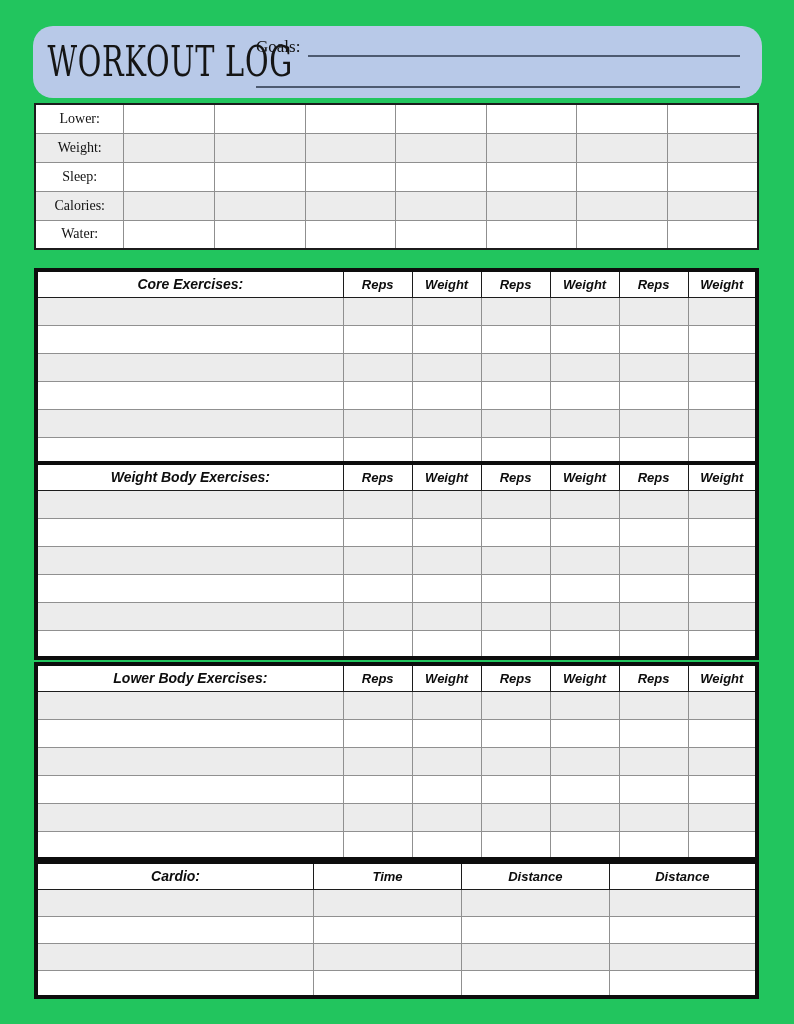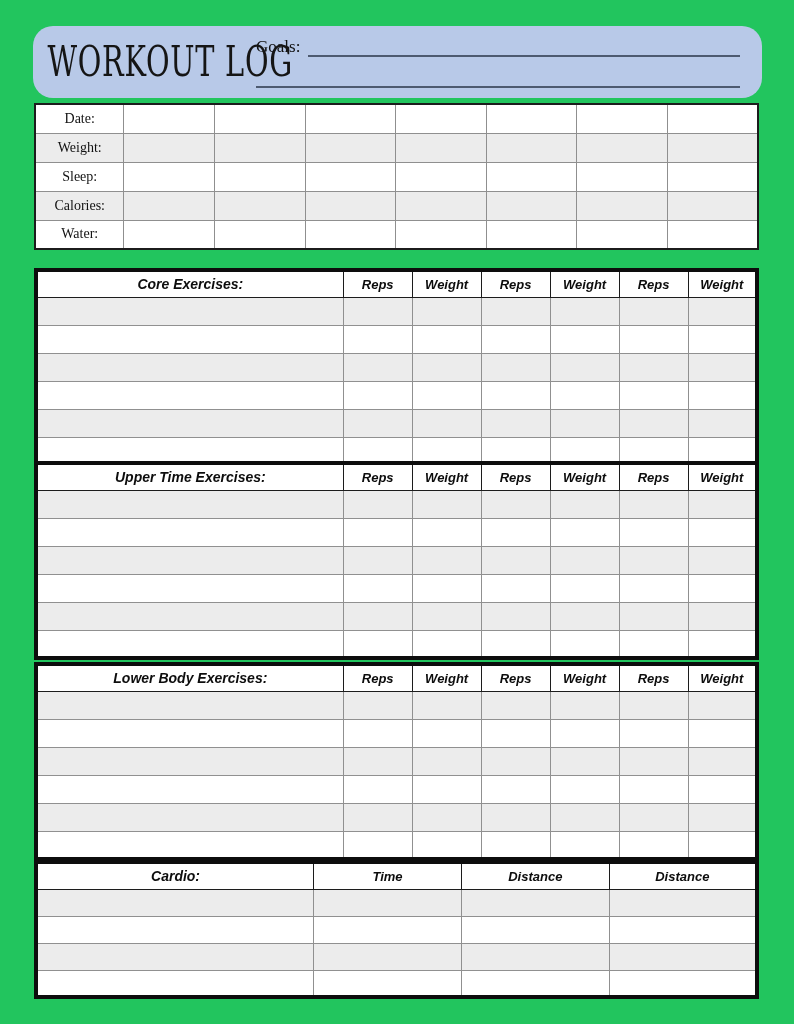--- a/index.html
+++ b/index.html
@@ -139,21 +139,21 @@
       <col style="width:12.53%">
         <col style="width:12.53%">
         <col style="width:12.53%">
       <col style="width:12.53%">
         <col style="width:12.53%">
         <col style="width:12.53%">
       <col style="width:12.52%">
     </colgroup>
     <tbody>
         <tr>
-          <td class="stat-label">Date:</td>
+          <td class="stat-label">Lower:</td>
           <td></td>
           <td></td>
           <td></td>
           <td></td>
           <td></td>
           <td></td>
           <td></td>
         </tr>
         <tr class="alt">
           <td class="stat-label">Weight:</td>
@@ -282,21 +282,21 @@
       <col style="width:42.6%">
       <col style="width:9.57%">
         <col style="width:9.57%">
         <col style="width:9.57%">
       <col style="width:9.57%">
         <col style="width:9.57%">
         <col style="width:9.55%">
     </colgroup>
     <thead>
       <tr>
-        <td class="sec-title">Upper Time Exercises:</td>
+        <td class="sec-title">Weight Body Exercises:</td>
       <td>Reps</td>
           <td>Weight</td>
           <td>Reps</td>
           <td>Weight</td>
           <td>Reps</td>
           <td>Weight</td>
         </tr>
     </thead>
     <tbody>
         <tr class="alt">

